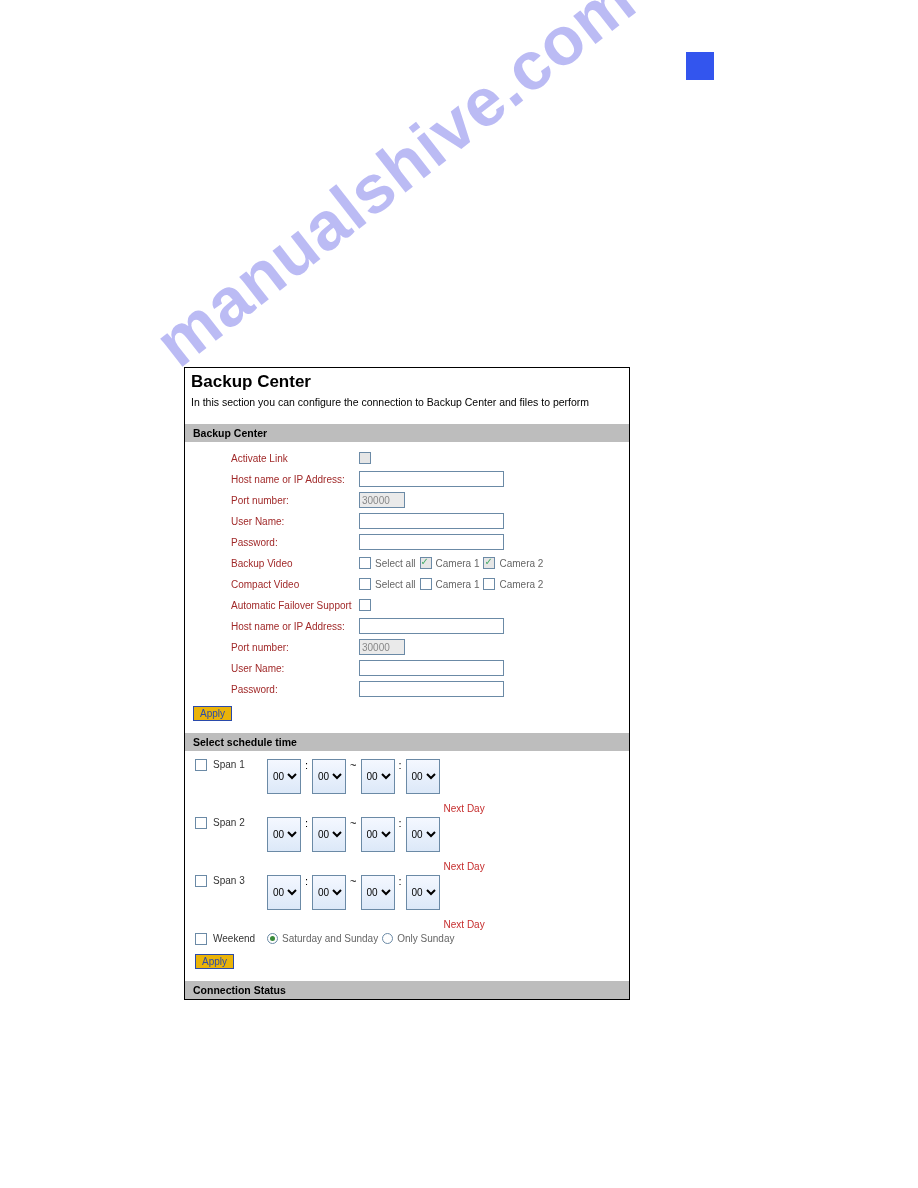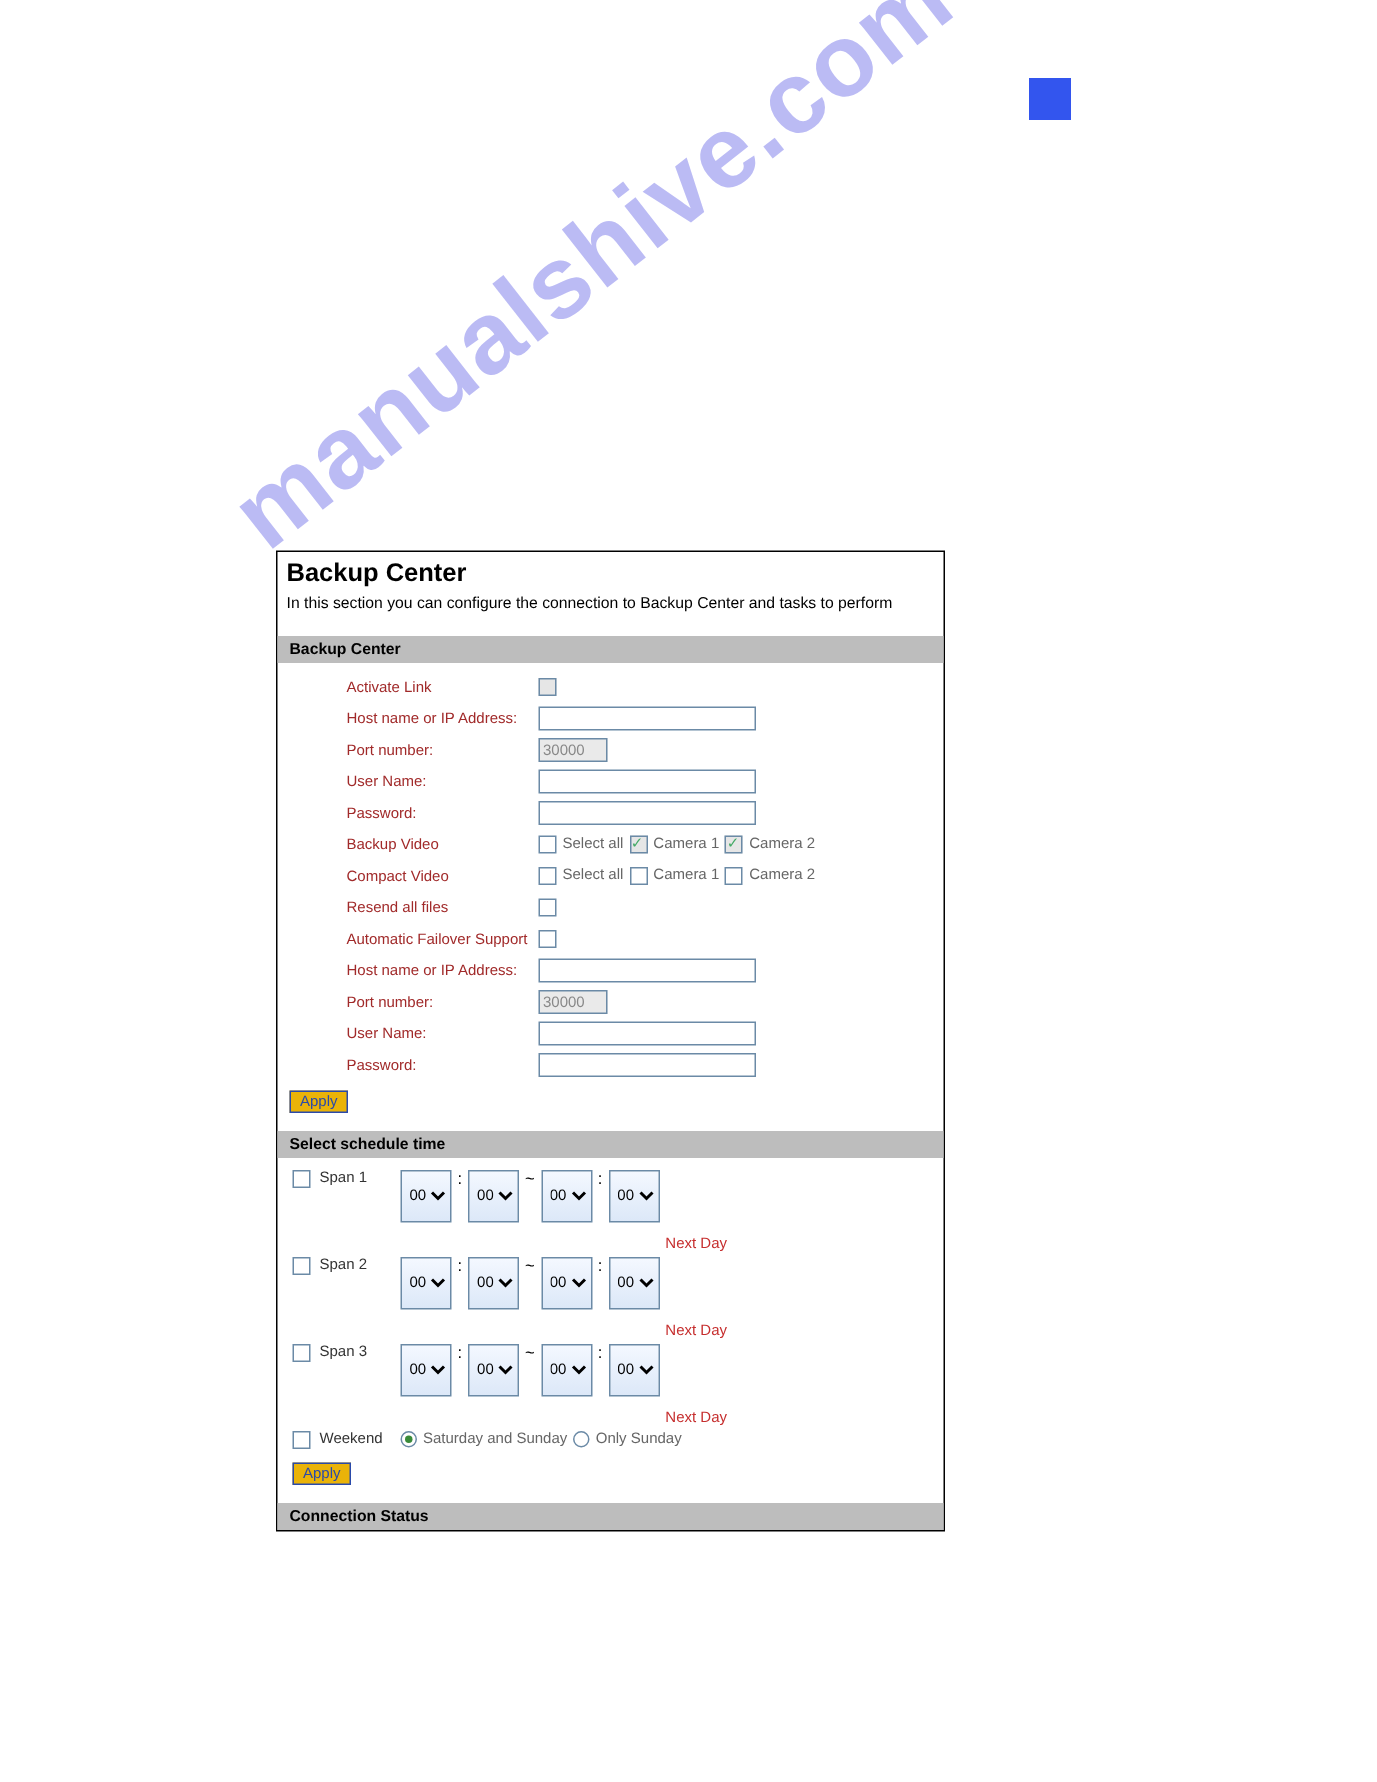--- a/index.html
+++ b/index.html
@@ -68,21 +68,21 @@
     min-height: 20px;
     margin-bottom: 1px;
     margin-left: 38px;
   }
   .label {
     width: 128px;
     font-size: 10px;
     color: #a12a2a;
     flex-shrink: 0;
   }
-  .ctl { display: flex; align-items: flex-start; gap: 4px; flex-wrap: wrap; }
+  .ctl { display: flex; align-items: flex-end; gap: 4px; flex-wrap: wrap; }
   input[type="text"], input[type="password"] {
     height: 16px;
     border: 1px solid #6b8aa6;
     font-size: 10px;
     padding: 0 2px;
     background: #fff;
   }
   .w-wide { width: 145px; }
   .w-port { width: 46px; }
   input[disabled] { background: #eaeaea; color: #888; }
@@ -148,21 +148,21 @@
 </style>
 </head>
 <body>
 
 <div class="page-marker"></div>
 
 <div class="watermark">manualshive.com</div>
 
 <div class="panel">
   <h1>Backup Center</h1>
-  <div class="intro">In this section you can configure the connection to Backup Center and tasks to perform</div>
+  <div class="intro">In this section you can configure the connection to Backup Center and files to perform</div>
 
   <div class="section-header">Backup Center</div>
   <div class="form-body">
 
     <div class="row">
       <div class="label">Activate Link</div>
       <div class="ctl">
           <span class="chk grey"></span>
         </div>
     </div>
@@ -212,26 +212,20 @@
       <div class="ctl">
         <span class="chk"></span>
         <span class="cam-label">Select all</span>
         <span class="chk"></span>
         <span class="cam-label">Camera 1</span>
         <span class="chk"></span>
         <span class="cam-label">Camera 2</span>
       </div>
     </div>
 
-    <div class="row">
-      <div class="label">Resend all files</div>
-      <div class="ctl">
-          <span class="chk"></span>
-        </div>
-    </div>
 
     <div class="row">
       <div class="label">Automatic Failover Support</div>
       <div class="ctl">
           <span class="chk"></span>
         </div>
     </div>
 
     <div class="row">
       <div class="label">Host name or IP Address:</div>

